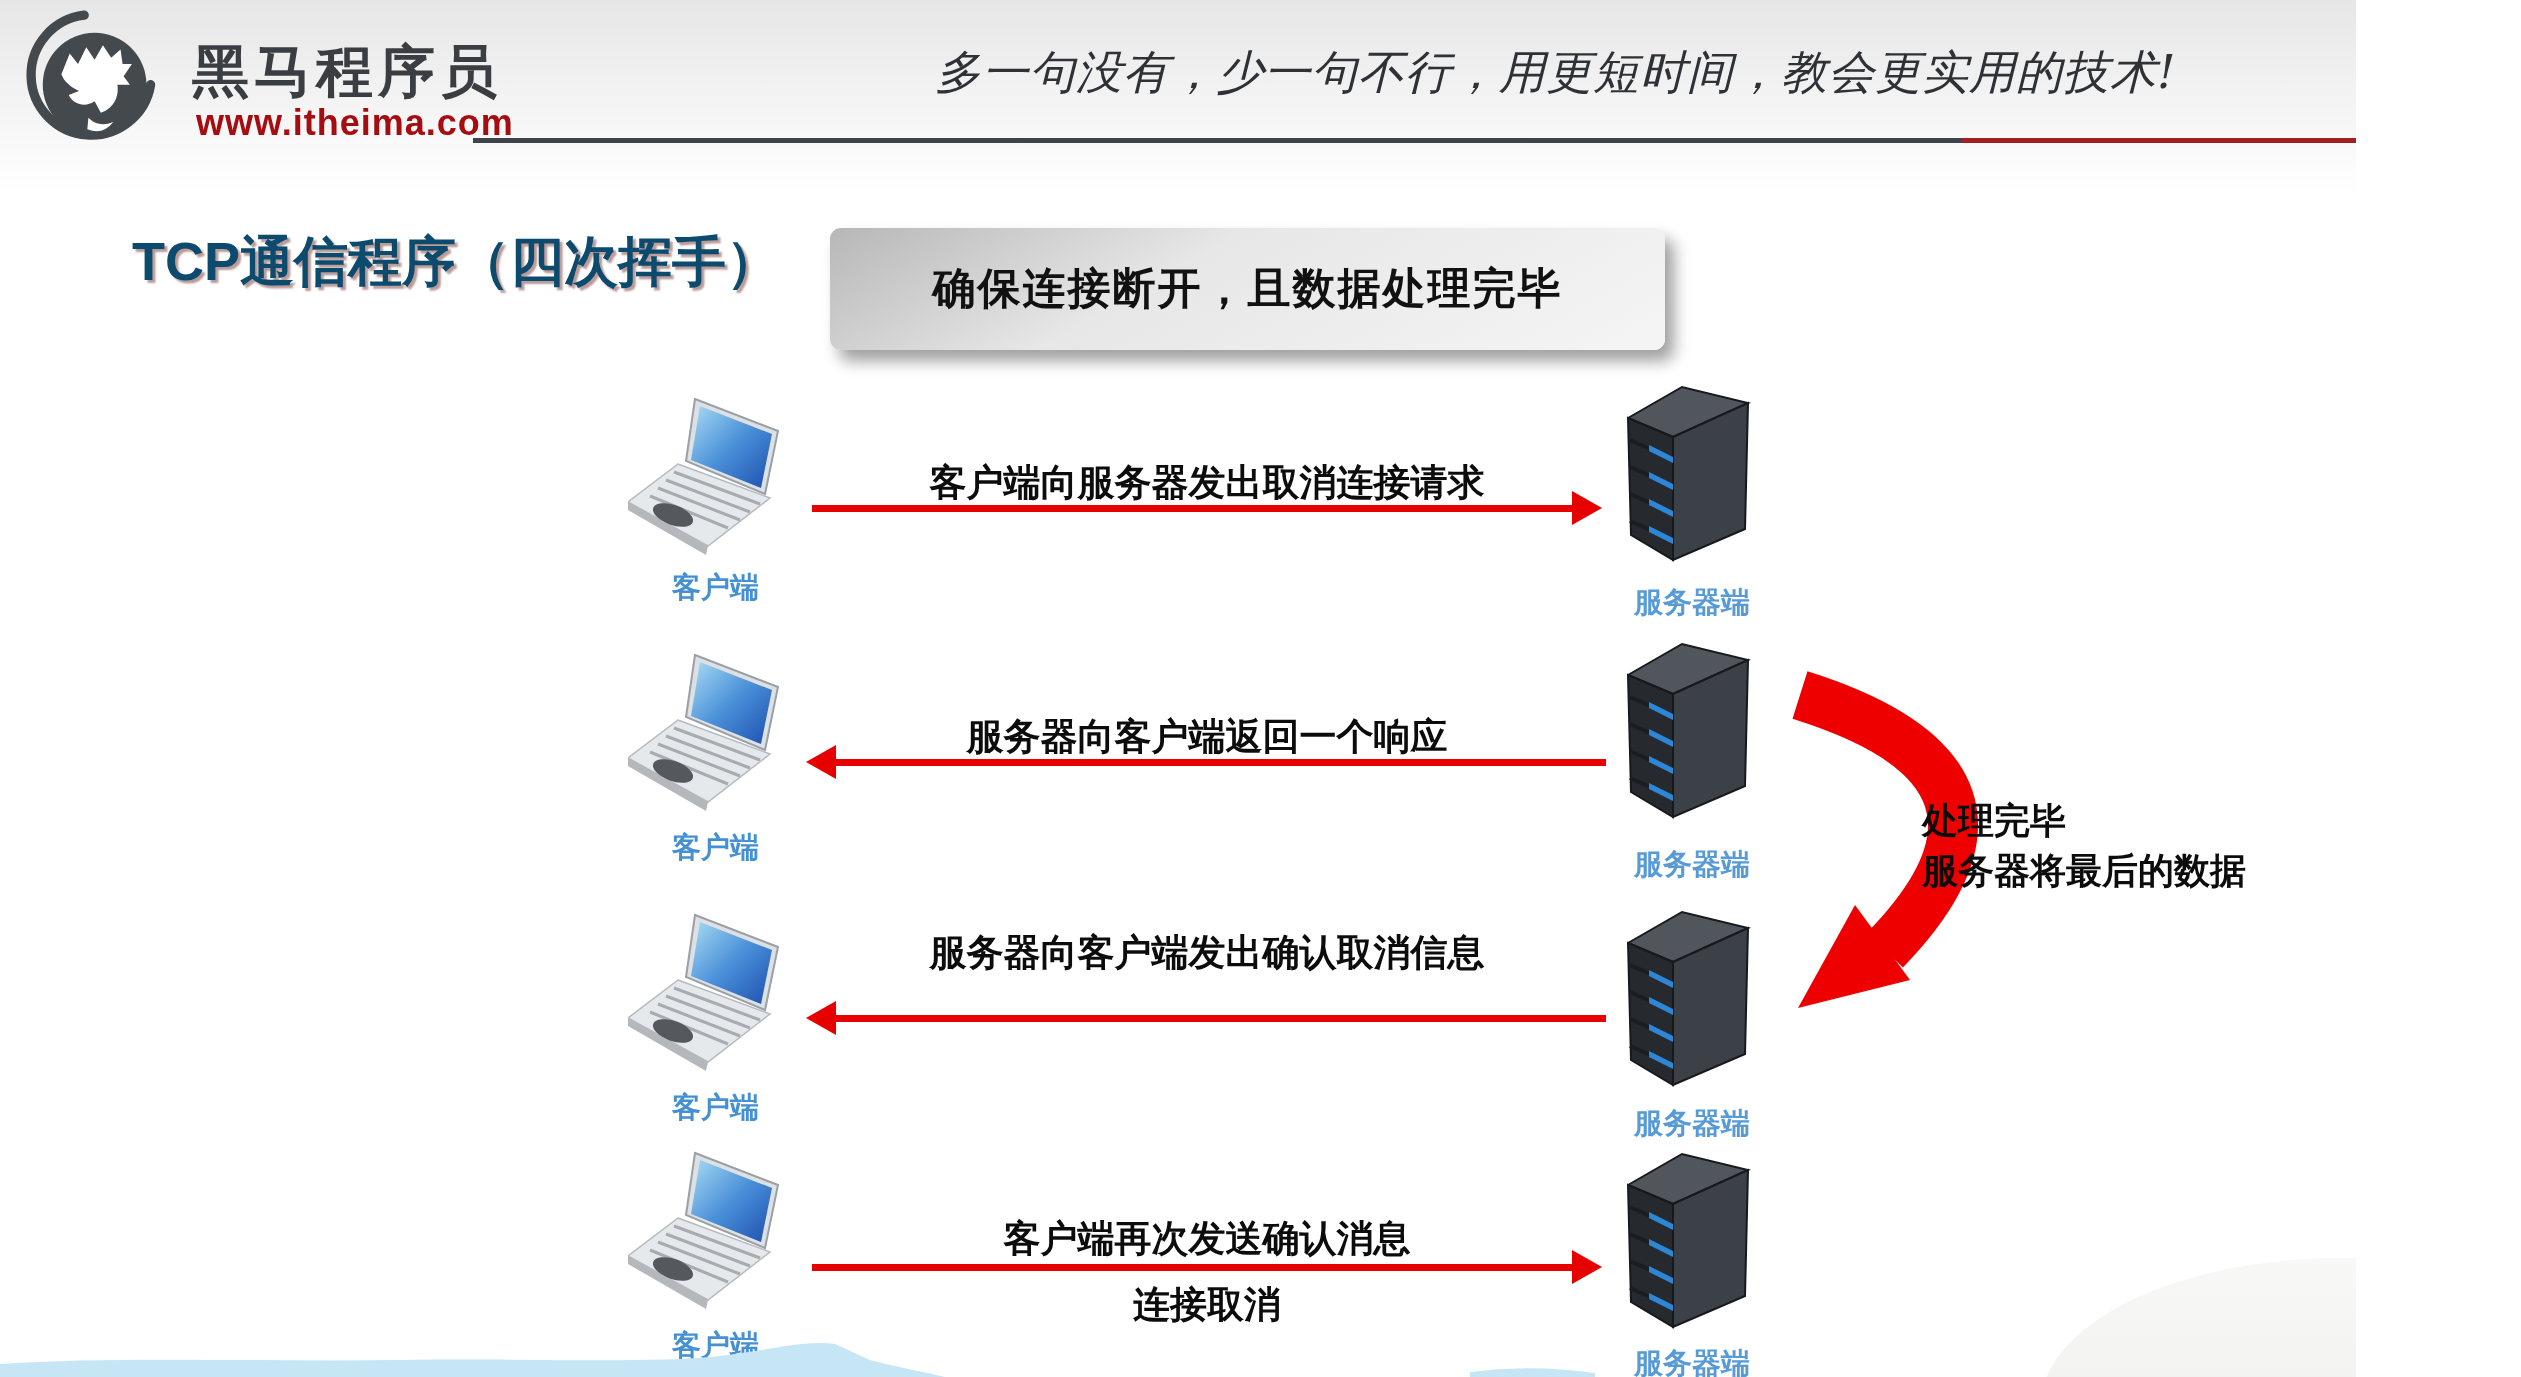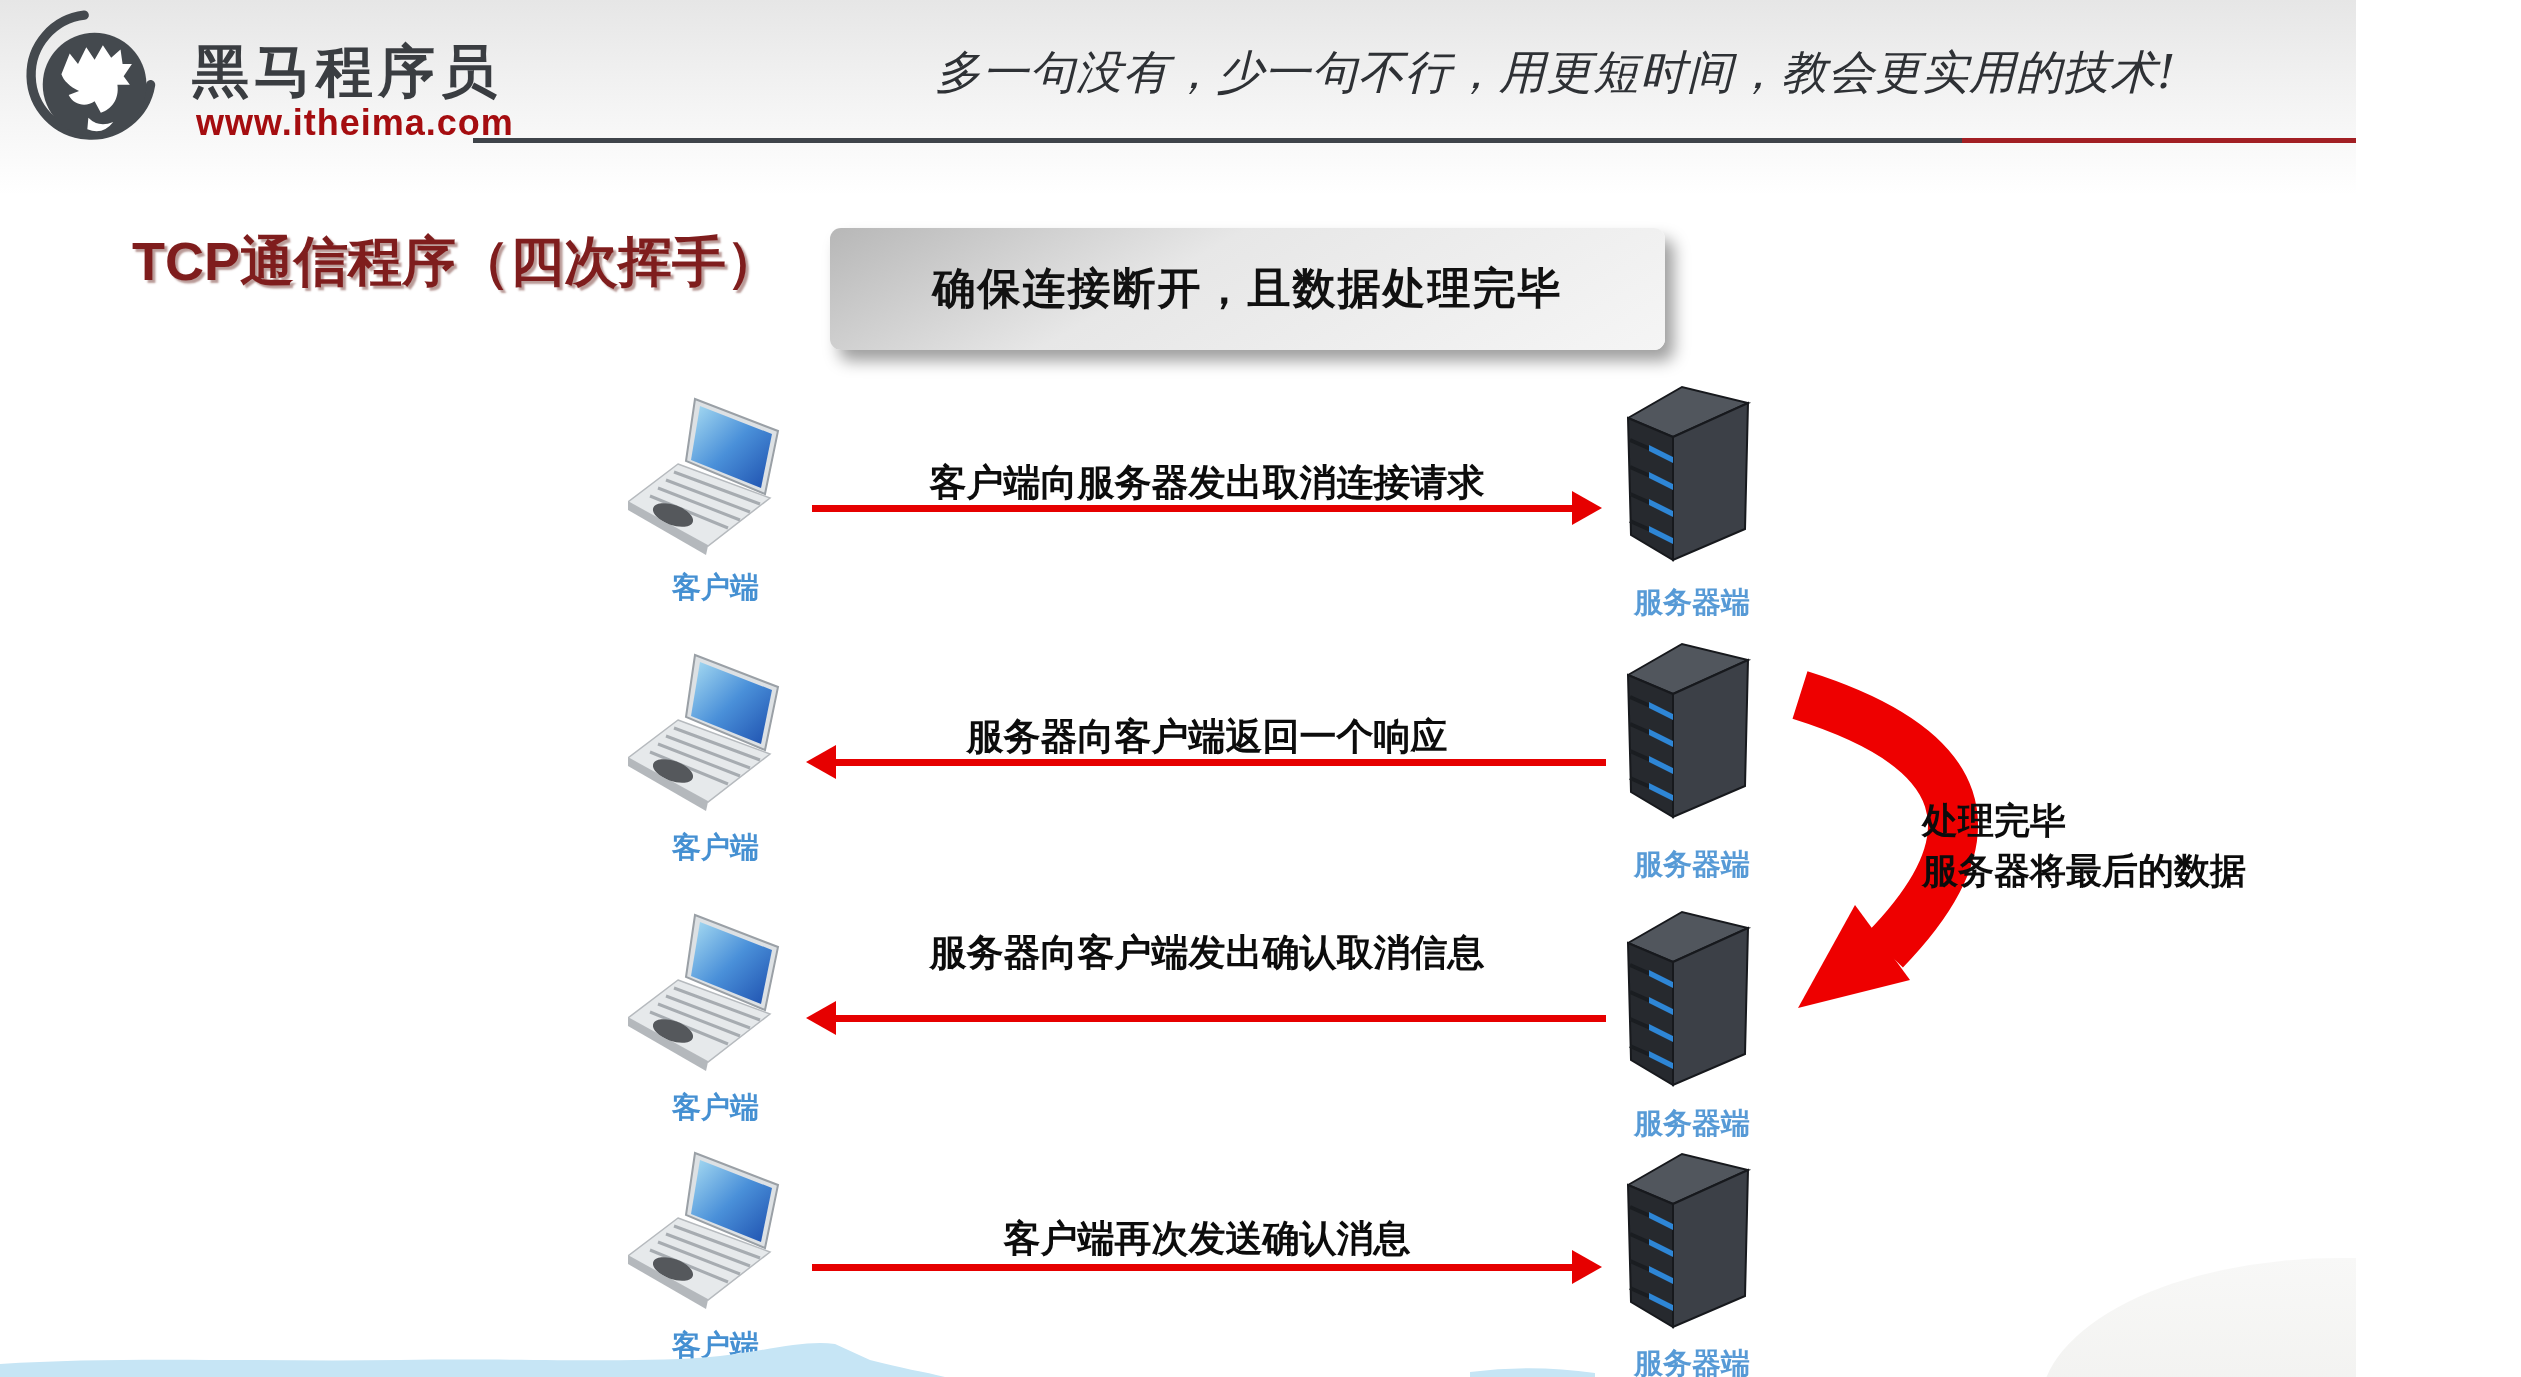--- a/index.html
+++ b/index.html
@@ -15,21 +15,21 @@
   .brand-name{position:absolute;left:170px;top:24px;font-size:57px;font-weight:800;
     color:#3a3d41;letter-spacing:5px;white-space:nowrap;}
   .brand-url{position:absolute;left:174px;top:92px;font-size:36px;font-weight:800;
     color:#a50d10;letter-spacing:1px;white-space:nowrap;}
   .slogan{position:absolute;left:935px;top:42px;width:1540px;font-size:46px;color:#2e3135;
     font-family:"DejaVu Serif",serif;font-style:italic;letter-spacing:1px;white-space:nowrap;}
   .rule-dark{position:absolute;left:473px;top:138px;width:1489px;height:5px;background:#3f444a;}
   .rule-red{position:absolute;left:1962px;top:138px;width:472px;height:5px;background:#a21f24;}
   
   .page-title{position:absolute;left:132px;top:226px;font-size:54px;font-weight:800;
-    color:#7f1d1d;text-shadow:3px 3px 2px rgba(100,30,25,0.45);white-space:nowrap;}
+    color:#0c4a6e;text-shadow:3px 3px 2px rgba(100,30,25,0.45);white-space:nowrap;}
   .callout{position:absolute;left:830px;top:228px;width:835px;height:122px;border-radius:11px;
     background:linear-gradient(150deg,#b7b7b7 0%,#e7e7e7 40%,#f5f5f5 100%);
     box-shadow:9px 11px 16px rgba(0,0,0,0.38);
     display:flex;align-items:center;justify-content:center;}
   .callout span{font-size:43px;font-weight:800;color:#111;letter-spacing:2px;white-space:nowrap;}
   
   .laptop{position:absolute;width:175px;height:170px;}
   .server{position:absolute;width:130px;height:190px;}
   .lbl{position:absolute;font-size:29px;font-weight:700;color:#4590d2;text-align:center;white-space:nowrap;}
   .lbl.client{left:628px;width:175px;text-align:center;}
@@ -156,20 +156,21 @@
   <svg class="server" style="left:1627px;top:1152px" viewBox="0 0 130 190">
       <use href="#sym-server"></use>
     </svg>
   <div class="lbl client" style="top:1326px">客户端</div>
   <div class="lbl server-l" style="top:1344px">服务器端</div>
   <div class="msg" style="top:1214px">客户端再次发送确认消息</div>
   <div class="harrow right" style="top:1250px">
     <div class="shaft"></div>
       <div class="head"></div>
   </div>
+  <div class="msg" style="top:1280px">连接取消</div>
 
   <svg class="curve-arrow" viewBox="0 0 330 370">
     <path d="M 30 35 Q 285 115 115 290" fill="none" stroke="#ee0000" stroke-width="50"></path>
     <polygon points="28,348 140,320 85,245" fill="#ee0000"></polygon>
   </svg>
   <div class="side-note">
     <div>处理完毕</div>
     <div>服务器将最后的数据</div>
   </div>
 

